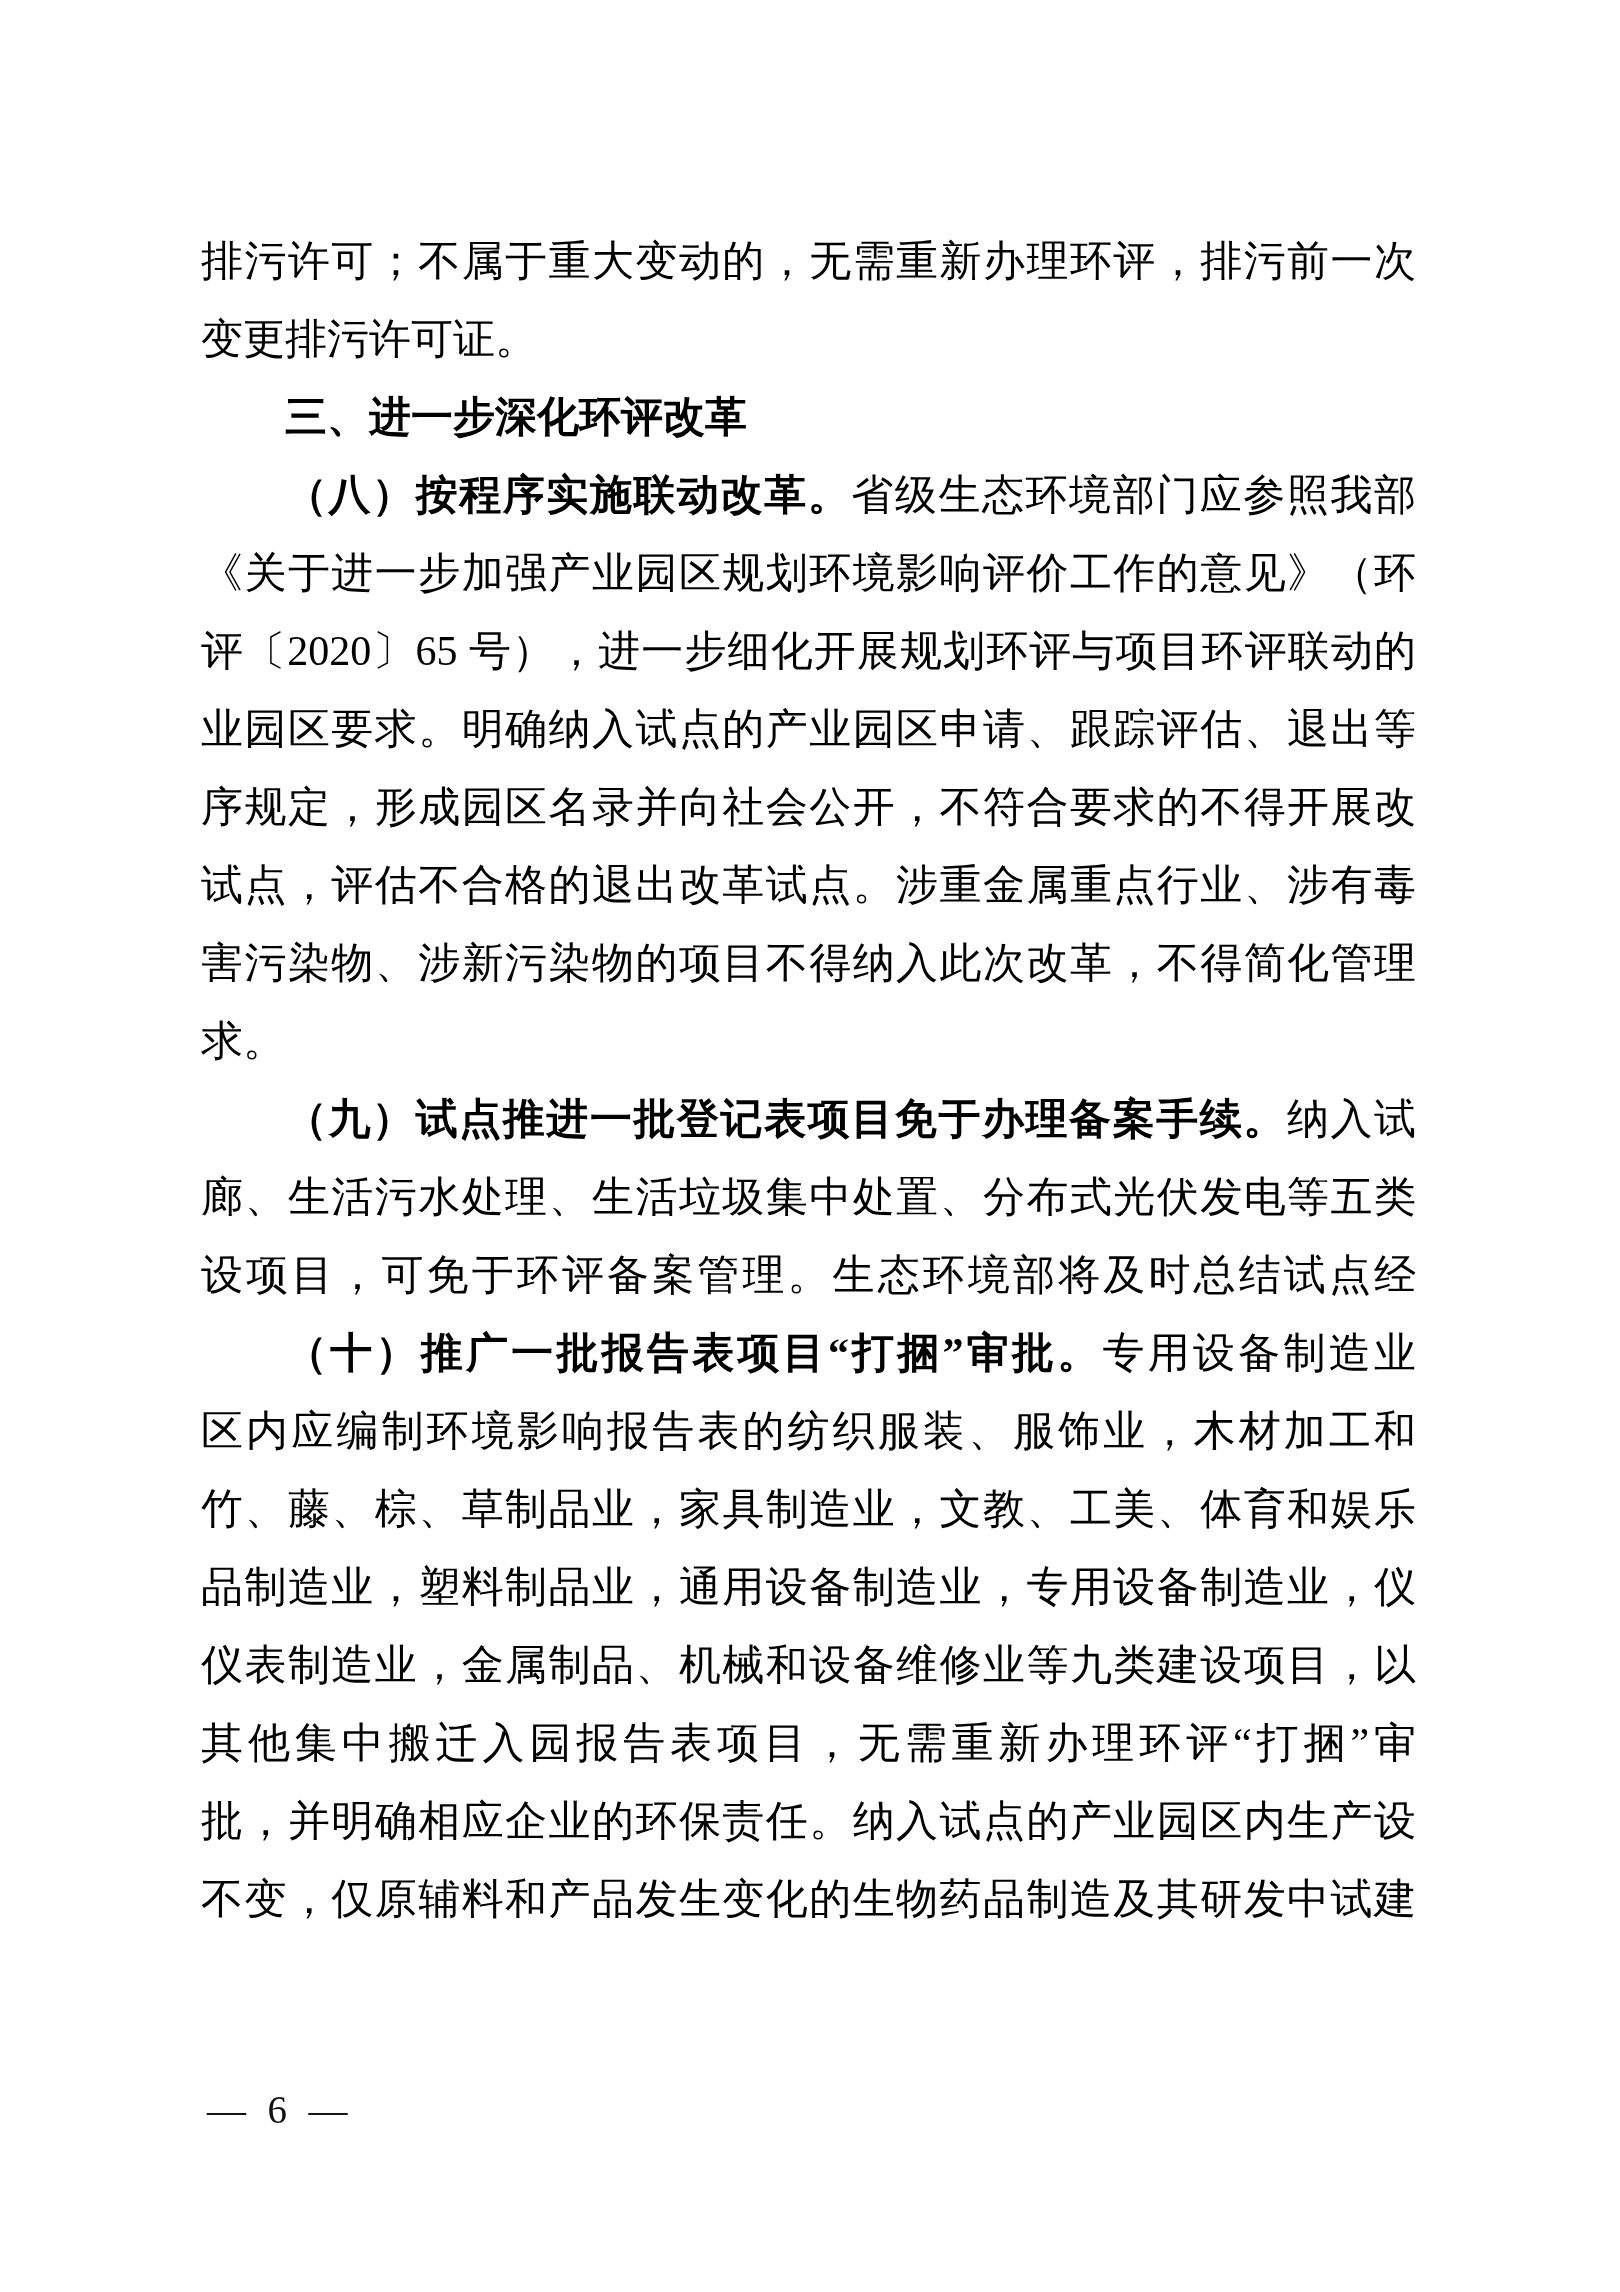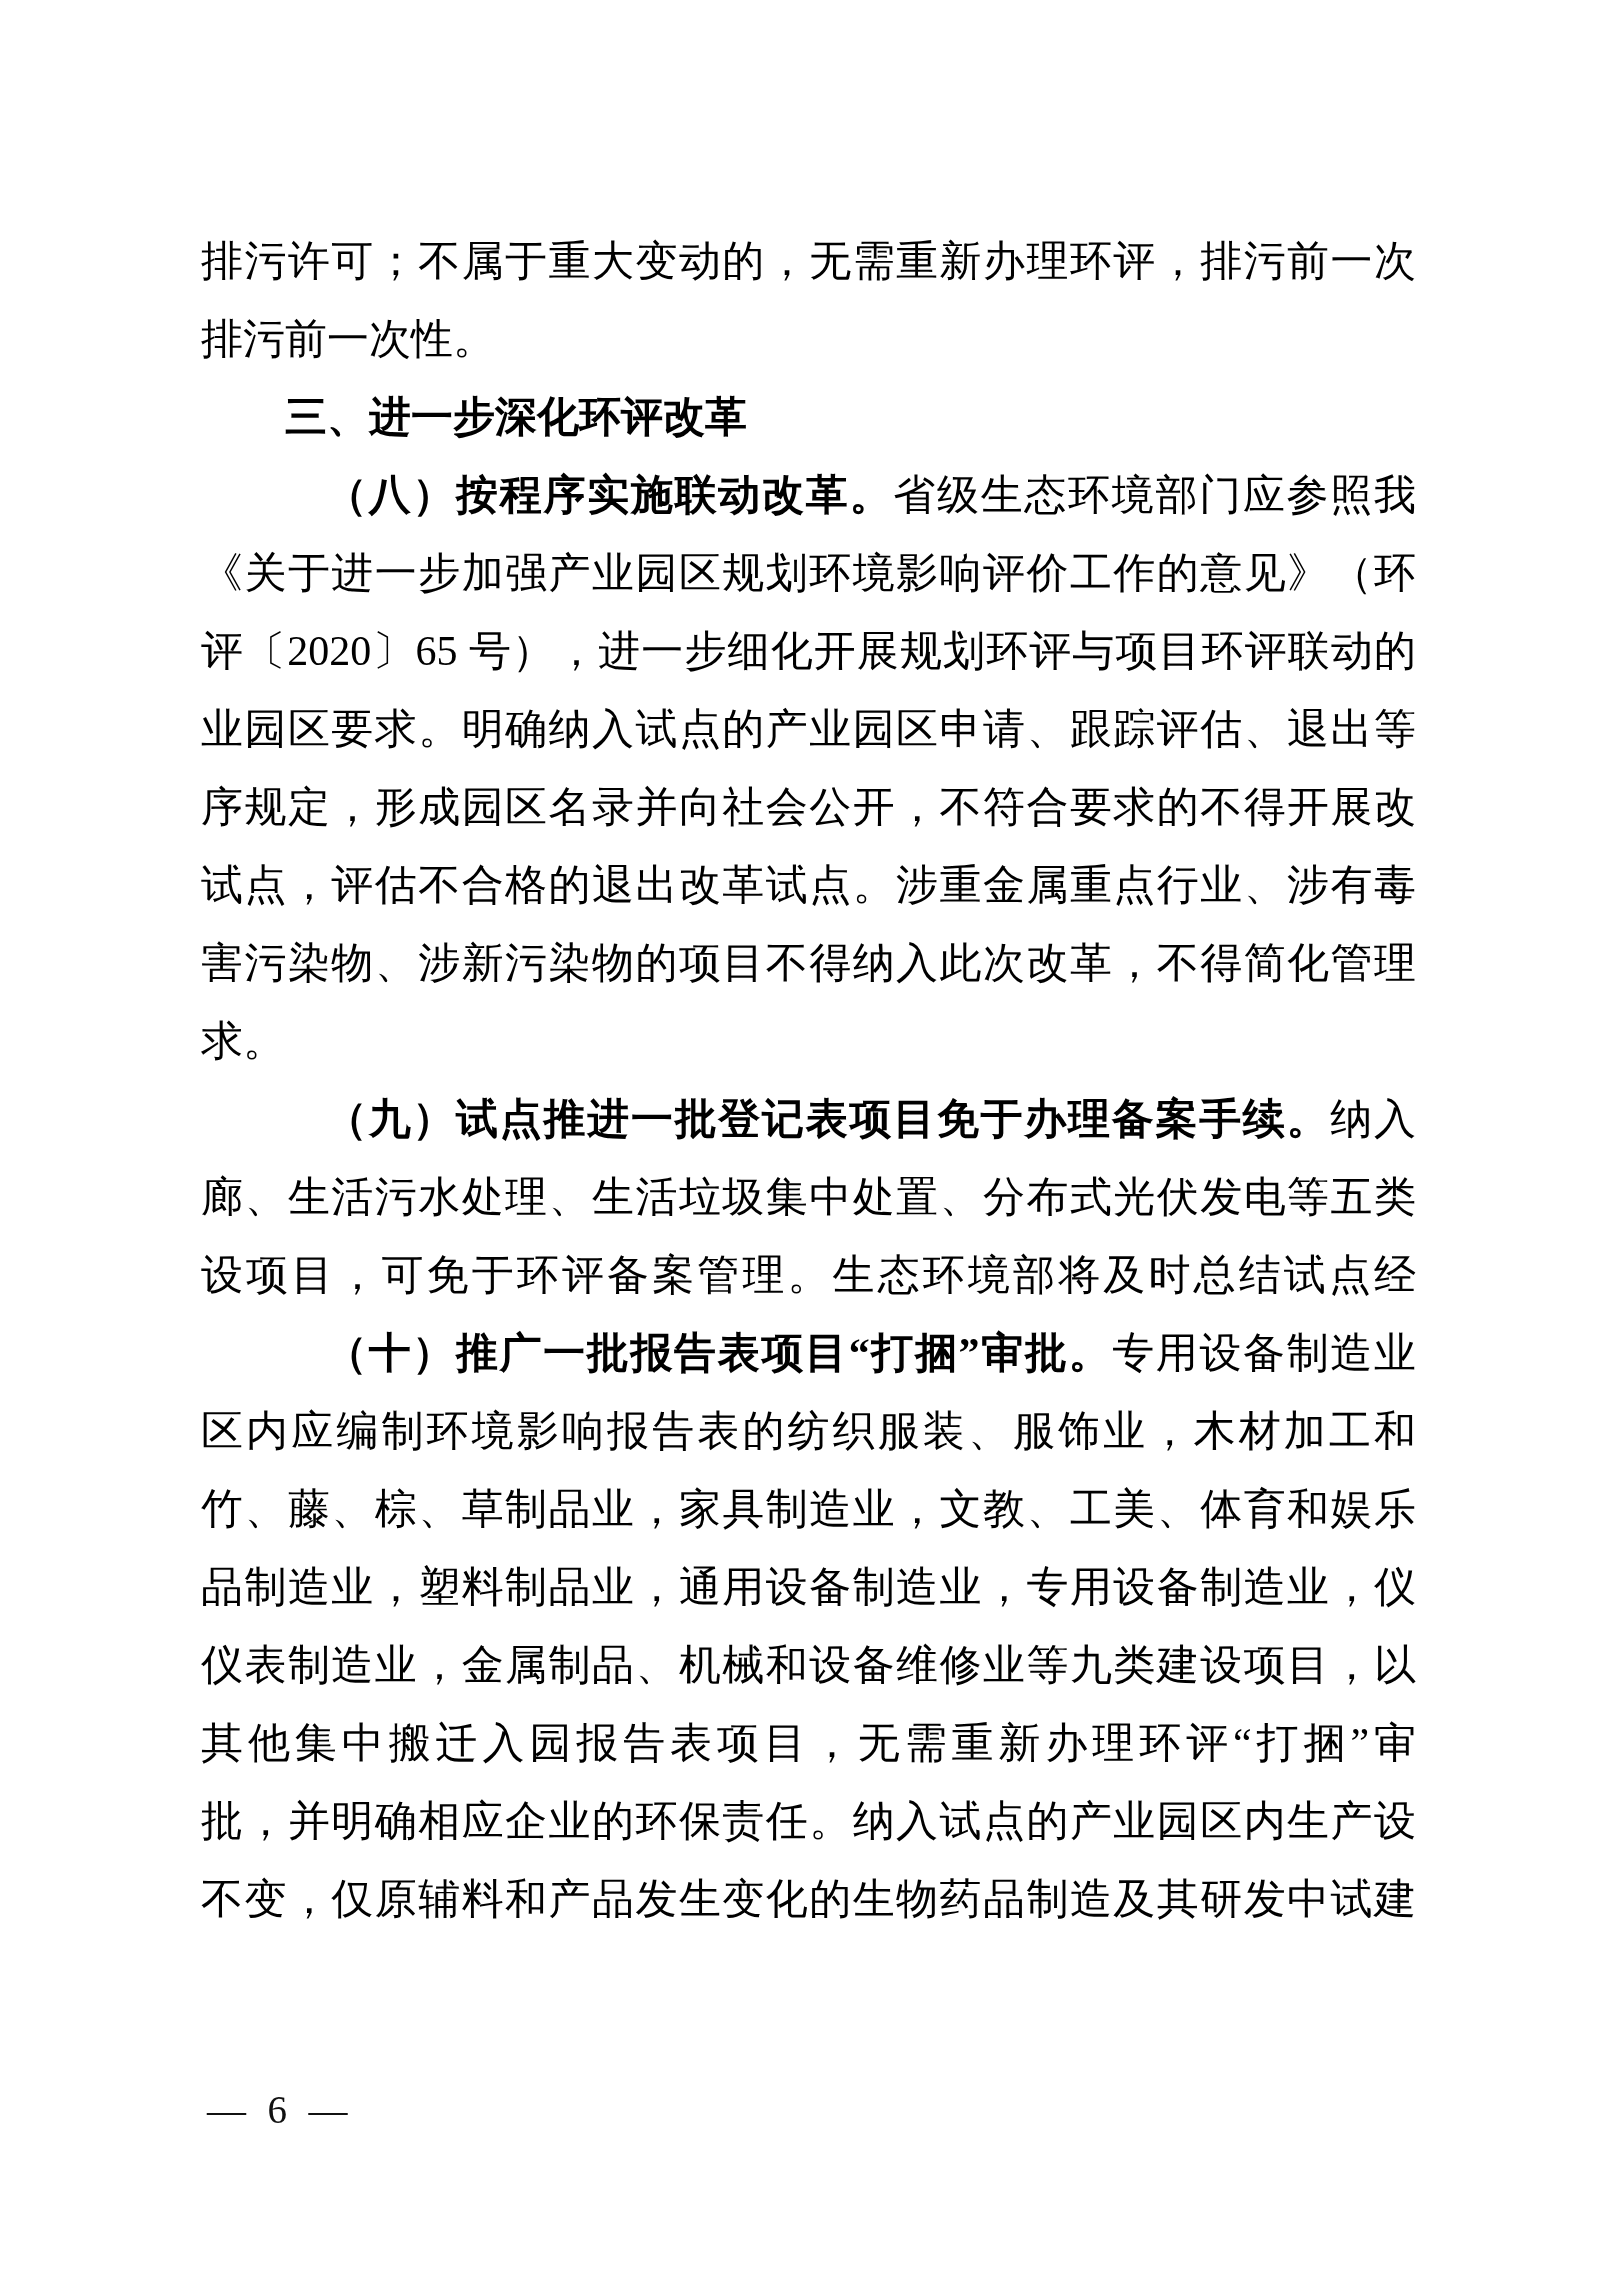--- a/index.html
+++ b/index.html
@@ -40,21 +40,20 @@
   }
   .indent {
     text-indent: 84px;
   }
   .heading {
     font-weight: 700;
     font-family: "Liberation Sans", "DejaVu Sans", sans-serif;
   }
   .lead {
     font-weight: 700;
-    margin-left: 40px;
   }
   .footer {
     position: absolute;
     left: 207px;
     top: 2080px;
     height: 59px;
     line-height: 59px;
     font-size: 39px;
     word-spacing: 11.8px;
     font-family: "Liberation Serif", "DejaVu Serif", serif;
@@ -62,21 +61,21 @@
   }
 </style>
 </head>
 <body>
 
 <div class="page">
   <div class="content">
 
     <div class="line">排污许可；不属于重大变动的，无需重新办理环评，排污前一次性</div>
 
-    <div class="line noj">排污前一次性。</div>
+    <div class="line noj">变更排污许可证。</div>
 
     <div class="line noj indent heading">三、进一步深化环评改革</div>
 
     <div class="line indent"><span class="lead">（八）按程序实施联动改革。</span><span>省级生态环境部门应参照我部</span></div>
 
     <div class="line">《关于进一步加强产业园区规划环境影响评价工作的意见》（环环</div>
 
     <div class="line">评〔2020〕65 号），进一步细化开展规划环评与项目环评联动的产</div>
 
     <div class="line">业园区要求。明确纳入试点的产业园区申请、跟踪评估、退出等程</div>

